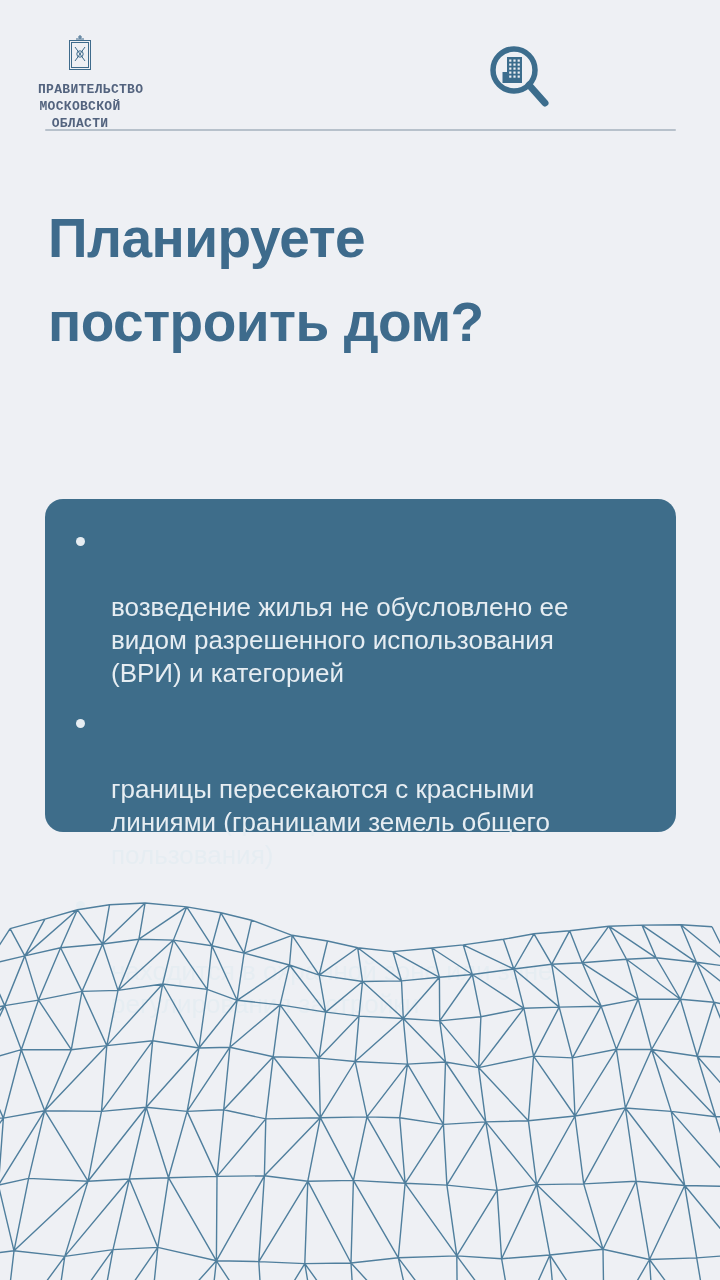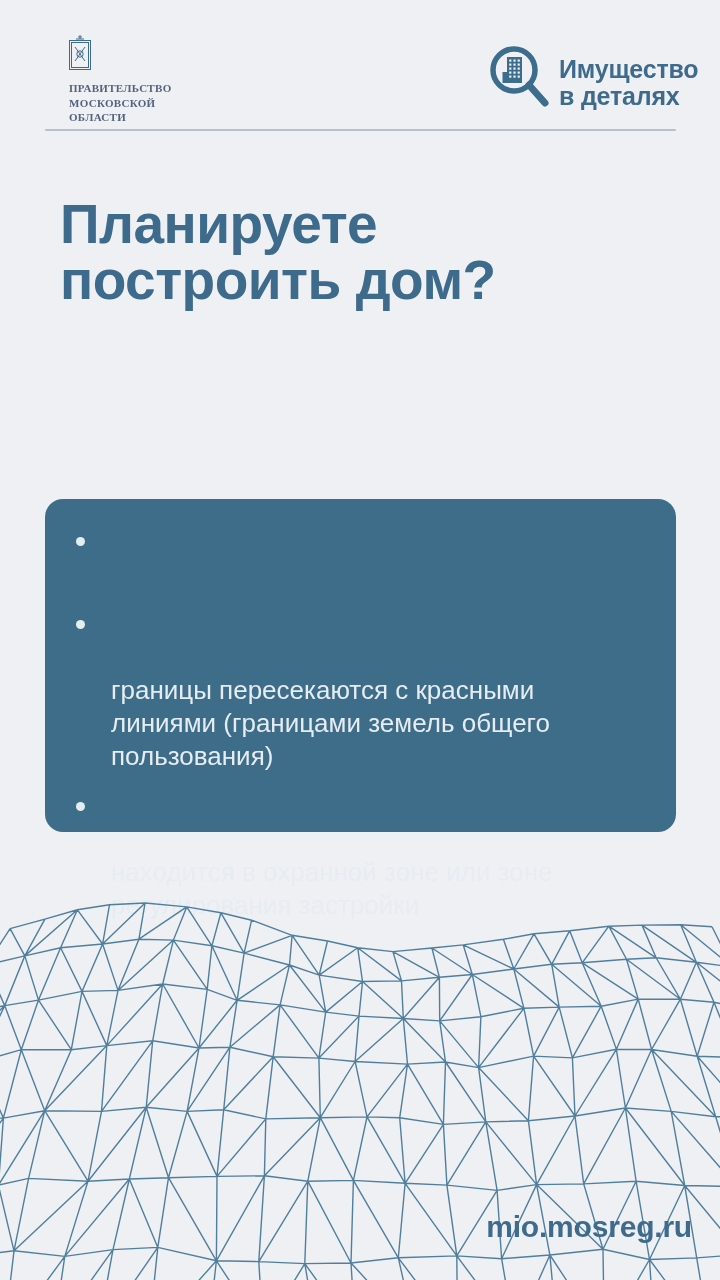--- a/index.html
+++ b/index.html
@@ -4,43 +4,42 @@
 <style>
   html,body{margin:0;padding:0;}
   .page{
     position:relative;width:720px;height:1280px;overflow:hidden;
     background:var(--background,#eef0f4);
     font-family:"Liberation Sans",sans-serif;
   }
   
   .gov{position:absolute;left:38px;top:34px;width:84px;text-align:center;}
   .gov-text{
-    margin-top:3px;font-family:Liberation Serif, serif;font-weight:bold;
-    font-size:11px;line-height:1.32;letter-spacing:.3px;color:var(--gov_text,#53637e);
+    margin-top:3px;font-family:Liberation Mono, monospace;font-weight:bold;
+    font-size:13px;line-height:1.32;letter-spacing:.3px;color:var(--gov_text,#53637e);
     white-space:pre-line;
-    margin-left:31px;
   }
   .ministry{position:absolute;left:150px;top:46px;width:160px;}
   .min-icon{display:block;margin-left:0;}
   .min-name{
     margin-top:4px;margin-left:18px;font-weight:bold;font-size:11px;line-height:1.3;
     letter-spacing:.25px;color:var(--ministry_text,#44546b);white-space:pre-line;
   }
   .min-sub{margin-top:2px;margin-left:18px;font-size:9.5px;color:var(--ministry_sub,#8e99a8);}
   .brand{position:absolute;left:487px;top:43px;display:flex;align-items:flex-start;}
   .brand-text{
     margin-top:13px;margin-left:8px;font-weight:bold;font-size:25px;line-height:1.06;
     letter-spacing:-.2px;color:var(--accent,#3d6c8d);white-space:pre-line;
   }
   .divider{position:absolute;left:45px;top:129px;width:631px;height:2px;
     background:var(--divider,#b7c1cb);border-radius:1px;}
   
   .title{
-    position:absolute;left:60px;top:196px;margin:0;width:560px;
-    font-size:55px;line-height:56px;font-weight:bold;letter-spacing:-.5px;
+    position:absolute;left:48px;top:196px;margin:0;width:560px;
+    font-size:55px;line-height:84px;font-weight:bold;letter-spacing:-.5px;
     color:var(--accent,#3e6b8c);white-space:pre-line;
   }
   .subtitle{
     position:absolute;left:48px;top:355px;margin:0;width:470px;
     font-size:30px;line-height:35px;font-weight:bold;
     color:var(--accent,#3e6b8c);white-space:pre-line;
   }
   .intro{
     position:absolute;left:48px;top:446px;margin:0;
     font-size:28px;line-height:34px;font-weight:normal;
@@ -111,46 +110,46 @@
           <rect x="26.4" y="24.5" width="2.2" height="2.2"></rect>
           <rect x="30.6" y="24.5" width="2.2" height="2.2"></rect>
         <rect x="22.2" y="28.5" width="2.2" height="2.2"></rect>
           <rect x="26.4" y="28.5" width="2.2" height="2.2"></rect>
           <rect x="30.6" y="28.5" width="2.2" height="2.2"></rect>
         <rect x="22.2" y="32.5" width="2.2" height="2.2"></rect>
           <rect x="26.4" y="32.5" width="2.2" height="2.2"></rect>
           <rect x="30.6" y="32.5" width="2.2" height="2.2"></rect>
       </g>
     </svg>
-    <div class="brand-text">Имущество
-в деталях</div>
   </div>
 
   <div class="divider"></div>
 
   <h1 class="title">Планируете
 построить дом?</h1>
 
   <section class="card">
     <ul>
       <li>
         <span class="dot"></span>
+        <span>возведение жилья не обусловлено ее
+видом разрешенного использования
+(ВРИ) и категорией</span>
       </li>
       <li>
         <span class="dot"></span>
         <span>границы пересекаются с красными
 линиями (границами земель общего
 пользования)</span>
       </li>
       <li>
         <span class="dot"></span>
         <span>находится в охранной зоне или зоне
 регулирования застройки</span>
       </li>
     </ul>
   </section>
 
   <svg id="mesh" viewBox="0 880 720 400">
       <path d="M10.1 928.7L44.9 919.1L77.4 909.8L109.5 904.8L145.1 903L186.7 906.9L220.9 912.8L251.6 920.2L292.1 935.3L327.5 941L357.7 947.8L392.9 951.6L431.9 948L463.2 944.9L503.4 939.3L534 933.8L569.7 930.7L608.8 926.2L642 925.1L680.7 924.8L712 926.8M-13.4 964.8L24.8 955.9L60.6 947.8L102.6 944L138.9 939.2L173.4 940.1L211.9 945.8L244.1 953.1L289.5 965L319.2 975.1L362.5 981.5L401.5 980.9L439.4 977.3L472.3 974.5L513.8 969L551.7 964.3L582.2 962.8L626.5 959.2L656.1 957.8L696.4 962.3L732.2 966.9M-39 1013.8L4.7 1005.6L38.5 1000.1L82 991.4L118 990.4L162.7 984L207.2 989.4L237.1 1000.3L280.1 1004.9L325.7 1012.1L359 1016.1L403.3 1018.5L439.7 1020.9L480.9 1016.7L523.9 1008.3L559.2 1007.1L601.2 1006.2L638.2 999.1L680.4 999.2L714 1002.2L759.6 1012M-53.6 1062.5L-21.9 1062.1L21.3 1049.7L71.3 1049.7L106.8 1045.6L152.7 1040.8L199 1048L229.9 1047.2L273.2 1056.7L318.9 1058.1L355.1 1061.5L407.5 1064.1L445.5 1062L478.6 1067.6L533.6 1056.1L572.4 1057.9L616.4 1049.3L651.6 1049.5L697.2 1056.2L736.3 1057.7L774.8 1060.5M-72.4 1119.3L-36 1118.6L3.4 1118.1L44.7 1110.7L101.5 1111.4L146.2 1107.3L187.1 1111.4L223.7 1109.8L265.8 1118.9L320.3 1117.7L367 1116.9L399.7 1117.8L443.4 1124.4L485.8 1121.9L528.4 1120.7L575 1116L625.4 1108L671.2 1111.4L715.7 1116.7L750.4 1117.1L800.1 1115.9M-92.8 1190.1L-47.6 1189.6L-1.6 1185.2L28.6 1178.4L88 1181.2L129.3 1179L168.5 1177.7L217 1176.4L264.4 1175.8L307.8 1181.2L353.4 1180.4L405.1 1183.3L446.9 1185.1L497.1 1190.4L536.6 1184.6L583.7 1183.9L636.1 1181.2L684.7 1185.5L736.8 1186.7L782.7 1186.9L824.3 1185.7M-129.6 1261.2L-83.3 1264.4L-26.3 1255.5L14 1250.8L64.8 1256.4L113 1249.6L157.8 1247.4L216.4 1260.8L258.8 1261.6L304.8 1263.6L351 1263L398.3 1257.8L456.8 1255.9L501.6 1258.7L549.9 1255L603 1249.2L649.5 1259.5L696.7 1257.9L741.7 1254.4L803 1252.5L836.7 1259.1M-137.6 1333.6L-86.1 1335L-32.7 1334.5L3.6 1339.5L53.4 1333.3L97.4 1334.8L148.5 1336.4L207.5 1340.1L263.1 1331.7L317.3 1337.8L355.4 1334.2L415.3 1333.1L457.6 1336.7L514.6 1333.5L557.6 1340L604.3 1337.8L654.7 1339.9L710.8 1342.1L772.3 1337.6L808.4 1342L866.9 1341.2M10.1 928.7L-13.4 964.8L-39 1013.8L-53.6 1062.5L-72.4 1119.3L-92.8 1190.1L-129.6 1261.2L-137.6 1333.6M44.9 919.1L24.8 955.9L4.7 1005.6L-21.9 1062.1L-36 1118.6L-47.6 1189.6L-83.3 1264.4L-86.1 1335M77.4 909.8L60.6 947.8L38.5 1000.1L21.3 1049.7L3.4 1118.1L-1.6 1185.2L-26.3 1255.5L-32.7 1334.5M109.5 904.8L102.6 944L82 991.4L71.3 1049.7L44.7 1110.7L28.6 1178.4L14 1250.8L3.6 1339.5M145.1 903L138.9 939.2L118 990.4L106.8 1045.6L101.5 1111.4L88 1181.2L64.8 1256.4L53.4 1333.3M186.7 906.9L173.4 940.1L162.7 984L152.7 1040.8L146.2 1107.3L129.3 1179L113 1249.6L97.4 1334.8M220.9 912.8L211.9 945.8L207.2 989.4L199 1048L187.1 1111.4L168.5 1177.7L157.8 1247.4L148.5 1336.4M251.6 920.2L244.1 953.1L237.1 1000.3L229.9 1047.2L223.7 1109.8L217 1176.4L216.4 1260.8L207.5 1340.1M292.1 935.3L289.5 965L280.1 1004.9L273.2 1056.7L265.8 1118.9L264.4 1175.8L258.8 1261.6L263.1 1331.7M327.5 941L319.2 975.1L325.7 1012.1L318.9 1058.1L320.3 1117.7L307.8 1181.2L304.8 1263.6L317.3 1337.8M357.7 947.8L362.5 981.5L359 1016.1L355.1 1061.5L367 1116.9L353.4 1180.4L351 1263L355.4 1334.2M392.9 951.6L401.5 980.9L403.3 1018.5L407.5 1064.1L399.7 1117.8L405.1 1183.3L398.3 1257.8L415.3 1333.1M431.9 948L439.4 977.3L439.7 1020.9L445.5 1062L443.4 1124.4L446.9 1185.1L456.8 1255.9L457.6 1336.7M463.2 944.9L472.3 974.5L480.9 1016.7L478.6 1067.6L485.8 1121.9L497.1 1190.4L501.6 1258.7L514.6 1333.5M503.4 939.3L513.8 969L523.9 1008.3L533.6 1056.1L528.4 1120.7L536.6 1184.6L549.9 1255L557.6 1340M534 933.8L551.7 964.3L559.2 1007.1L572.4 1057.9L575 1116L583.7 1183.9L603 1249.2L604.3 1337.8M569.7 930.7L582.2 962.8L601.2 1006.2L616.4 1049.3L625.4 1108L636.1 1181.2L649.5 1259.5L654.7 1339.9M608.8 926.2L626.5 959.2L638.2 999.1L651.6 1049.5L671.2 1111.4L684.7 1185.5L696.7 1257.9L710.8 1342.1M642 925.1L656.1 957.8L680.4 999.2L697.2 1056.2L715.7 1116.7L736.8 1186.7L741.7 1254.4L772.3 1337.6M680.7 924.8L696.4 962.3L714 1002.2L736.3 1057.7L750.4 1117.1L782.7 1186.9L803 1252.5L808.4 1342M712 926.8L732.2 966.9L759.6 1012L774.8 1060.5L800.1 1115.9L824.3 1185.7L836.7 1259.1L866.9 1341.2M10.1 928.7L24.8 955.9M77.4 909.8L24.8 955.9M77.4 909.8L102.6 944M145.1 903L102.6 944M186.7 906.9L138.9 939.2M186.7 906.9L211.9 945.8M220.9 912.8L244.1 953.1M292.1 935.3L244.1 953.1M292.1 935.3L319.2 975.1M357.7 947.8L319.2 975.1M357.7 947.8L401.5 980.9M392.9 951.6L439.4 977.3M431.9 948L472.3 974.5M463.2 944.9L513.8 969M534 933.8L513.8 969M569.7 930.7L551.7 964.3M608.8 926.2L582.2 962.8M608.8 926.2L656.1 957.8M642 925.1L696.4 962.3M680.7 924.8L732.2 966.9M-13.4 964.8L4.7 1005.6M24.8 955.9L38.5 1000.1M60.6 947.8L82 991.4M102.6 944L118 990.4M173.4 940.1L118 990.4M173.4 940.1L207.2 989.4M211.9 945.8L237.1 1000.3M289.5 965L237.1 1000.3M289.5 965L325.7 1012.1M362.5 981.5L325.7 1012.1M362.5 981.5L403.3 1018.5M439.4 977.3L403.3 1018.5M472.3 974.5L439.7 1020.9M472.3 974.5L523.9 1008.3M513.8 969L559.2 1007.1M551.7 964.3L601.2 1006.2M582.2 962.8L638.2 999.1M626.5 959.2L680.4 999.2M696.4 962.3L680.4 999.2M696.4 962.3L759.6 1012M4.7 1005.6L-53.6 1062.5M4.7 1005.6L21.3 1049.7M38.5 1000.1L71.3 1049.7M82 991.4L106.8 1045.6M162.7 984L106.8 1045.6M162.7 984L199 1048M237.1 1000.3L199 1048M280.1 1004.9L229.9 1047.2M280.1 1004.9L318.9 1058.1M359 1016.1L318.9 1058.1M403.3 1018.5L355.1 1061.5M403.3 1018.5L445.5 1062M439.7 1020.9L478.6 1067.6M523.9 1008.3L478.6 1067.6M559.2 1007.1L533.6 1056.1M601.2 1006.2L572.4 1057.9M638.2 999.1L616.4 1049.3M680.4 999.2L651.6 1049.5M714 1002.2L697.2 1056.2M759.6 1012L736.3 1057.7M-53.6 1062.5L-36 1118.6M-21.9 1062.1L3.4 1118.1M21.3 1049.7L44.7 1110.7M106.8 1045.6L44.7 1110.7M152.7 1040.8L101.5 1111.4M199 1048L146.2 1107.3M229.9 1047.2L187.1 1111.4M273.2 1056.7L223.7 1109.8M273.2 1056.7L320.3 1117.7M355.1 1061.5L320.3 1117.7M407.5 1064.1L367 1116.9M407.5 1064.1L443.4 1124.4M445.5 1062L485.8 1121.9M478.6 1067.6L528.4 1120.7M533.6 1056.1L575 1116M616.4 1049.3L575 1116M651.6 1049.5L625.4 1108M651.6 1049.5L715.7 1116.7M697.2 1056.2L750.4 1117.1M736.3 1057.7L800.1 1115.9M-36 1118.6L-92.8 1190.1M3.4 1118.1L-47.6 1189.6M44.7 1110.7L-1.6 1185.2M44.7 1110.7L88 1181.2M146.2 1107.3L88 1181.2M146.2 1107.3L168.5 1177.7M187.1 1111.4L217 1176.4M265.8 1118.9L217 1176.4M320.3 1117.7L264.4 1175.8M320.3 1117.7L353.4 1180.4M367 1116.9L405.1 1183.3M443.4 1124.4L405.1 1183.3M485.8 1121.9L446.9 1185.1M485.8 1121.9L536.6 1184.6M575 1116L536.6 1184.6M625.4 1108L583.7 1183.9M625.4 1108L684.7 1185.5M671.2 1111.4L736.8 1186.7M750.4 1117.1L736.8 1186.7M750.4 1117.1L824.3 1185.7M-47.6 1189.6L-129.6 1261.2M-1.6 1185.2L-83.3 1264.4M-1.6 1185.2L14 1250.8M88 1181.2L14 1250.8M129.3 1179L64.8 1256.4M129.3 1179L157.8 1247.4M168.5 1177.7L216.4 1260.8M264.4 1175.8L216.4 1260.8M307.8 1181.2L258.8 1261.6M307.8 1181.2L351 1263M353.4 1180.4L398.3 1257.8M405.1 1183.3L456.8 1255.9M497.1 1190.4L456.8 1255.9M536.6 1184.6L501.6 1258.7M536.6 1184.6L603 1249.2M636.1 1181.2L603 1249.2M684.7 1185.5L649.5 1259.5M684.7 1185.5L741.7 1254.4M782.7 1186.9L741.7 1254.4M782.7 1186.9L836.7 1259.1M-83.3 1264.4L-137.6 1333.6M-83.3 1264.4L-32.7 1334.5M-26.3 1255.5L3.6 1339.5M64.8 1256.4L3.6 1339.5M113 1249.6L53.4 1333.3M157.8 1247.4L97.4 1334.8M216.4 1260.8L148.5 1336.4M216.4 1260.8L263.1 1331.7M304.8 1263.6L263.1 1331.7M304.8 1263.6L355.4 1334.2M351 1263L415.3 1333.1M398.3 1257.8L457.6 1336.7M456.8 1255.9L514.6 1333.5M549.9 1255L514.6 1333.5M549.9 1255L604.3 1337.8M649.5 1259.5L604.3 1337.8M649.5 1259.5L710.8 1342.1M741.7 1254.4L710.8 1342.1M741.7 1254.4L808.4 1342M836.7 1259.1L808.4 1342" fill="none" stroke="#3e7294" stroke-width="1.4" stroke-opacity="0.9"></path>
     </svg>
 
-  <a class="site" href="#">mio.mosreg.ru</a>
 </div>
 
 </body></html>

